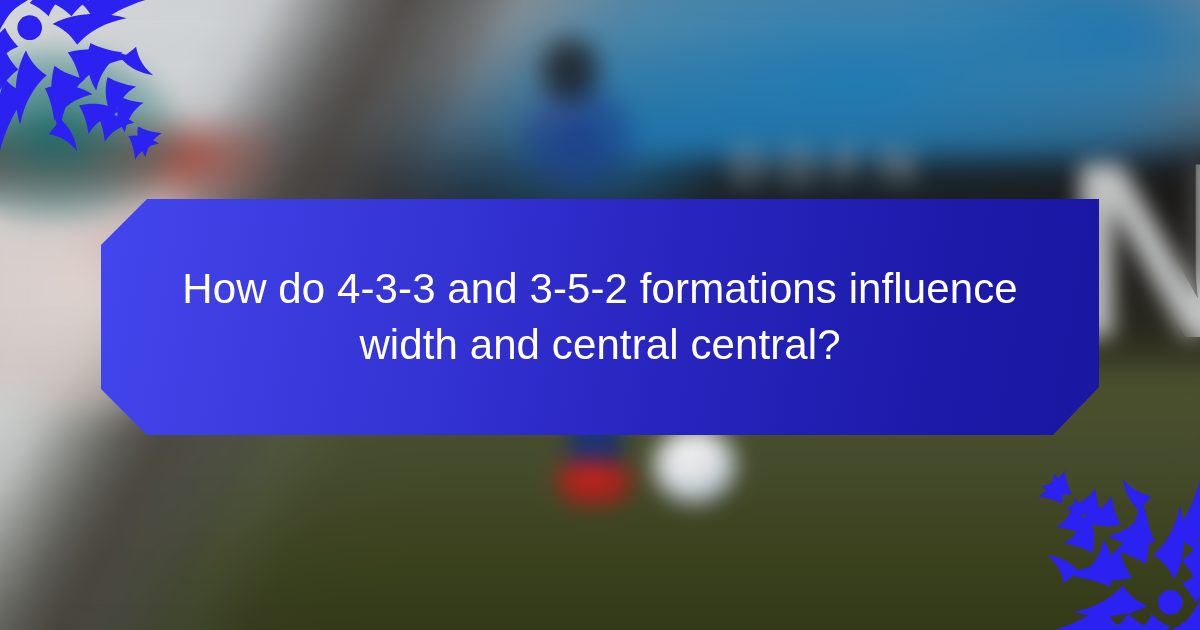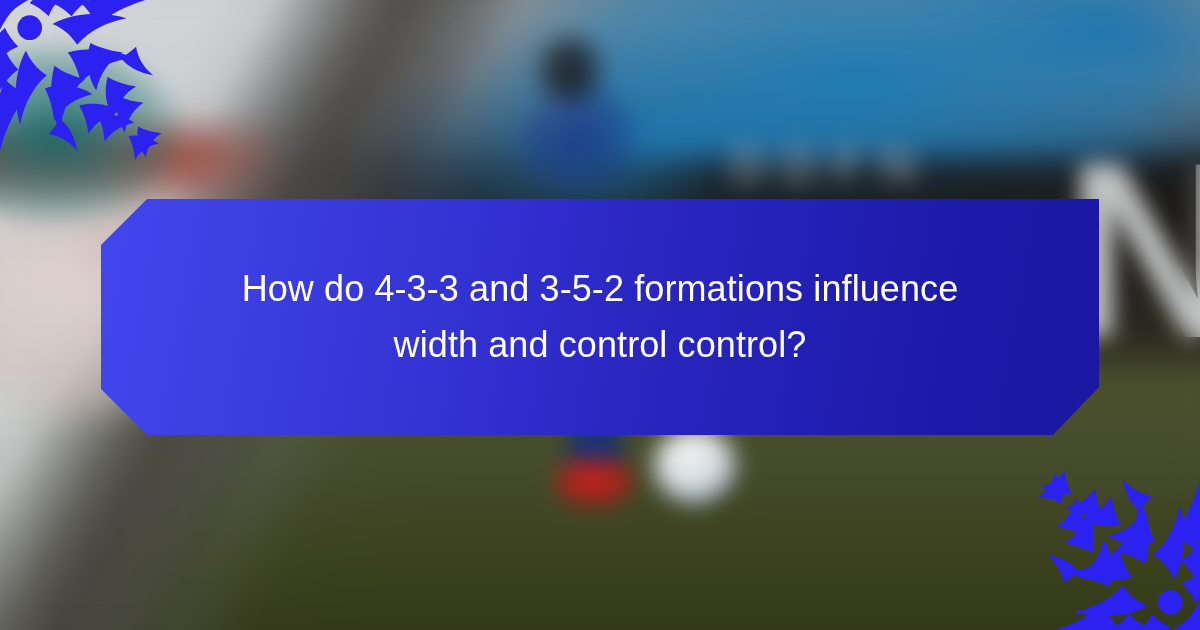--- a/index.html
+++ b/index.html
@@ -204,21 +204,21 @@
     inset: 0;
     display: flex;
     flex-direction: column;
     align-items: center;
     justify-content: center;
     padding: 0 60px;
     box-sizing: border-box;
   }
   .banner-line {
     color: #ffffff;
-    font-size: 36px;
+    font-size: 42px;
     line-height: 56px;
     font-weight: normal;
     letter-spacing: 0.1px;
     text-align: center;
     white-space: nowrap;
   }
 </style>
 </head>
 <body>
 
@@ -299,17 +299,17 @@
         <path d="M150 160 C160 158 172 161 182 168 C171 170 162 176 157 185 C156 176 154 167 150 160 Z"></path>
         <path d="M160 150 C158 160 161 172 168 182 C170 171 176 162 185 157 C176 156 167 154 160 150 Z"></path>
       </g>
     </svg>
   </div>
 
   <div class="banner">
     <div class="banner-fill"></div>
     <div class="banner-text">
       <div class="banner-line">How do 4-3-3 and 3-5-2 formations influence</div>
-      <div class="banner-line">width and control control?</div>
+      <div class="banner-line">width and central central?</div>
     </div>
   </div>
 
 </div>
 
 </body></html>

